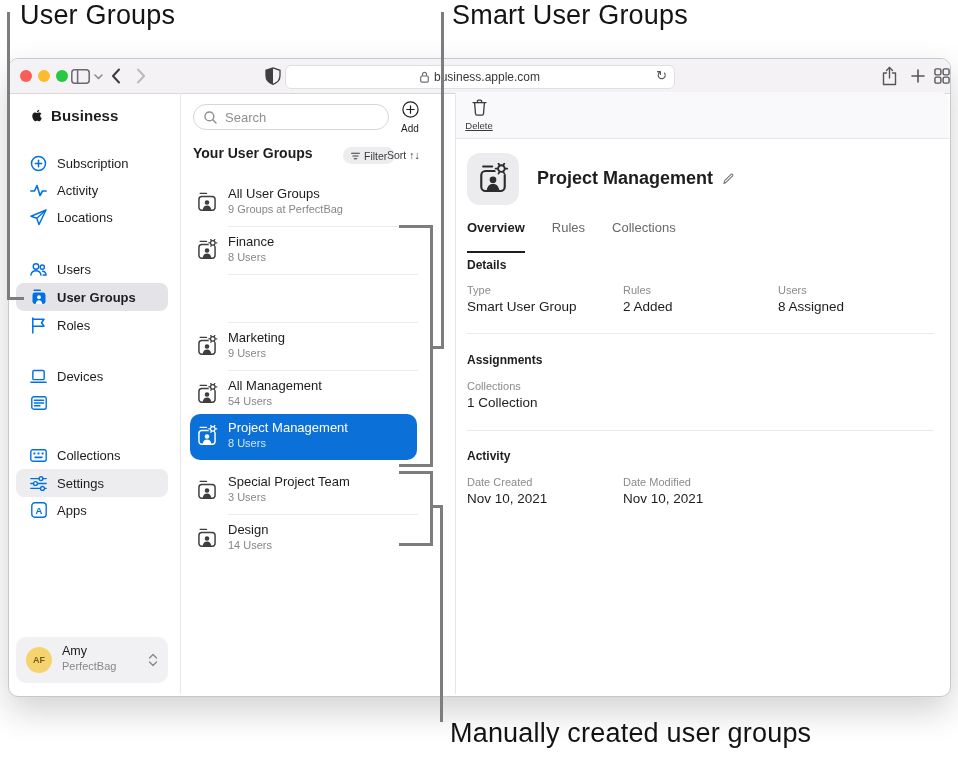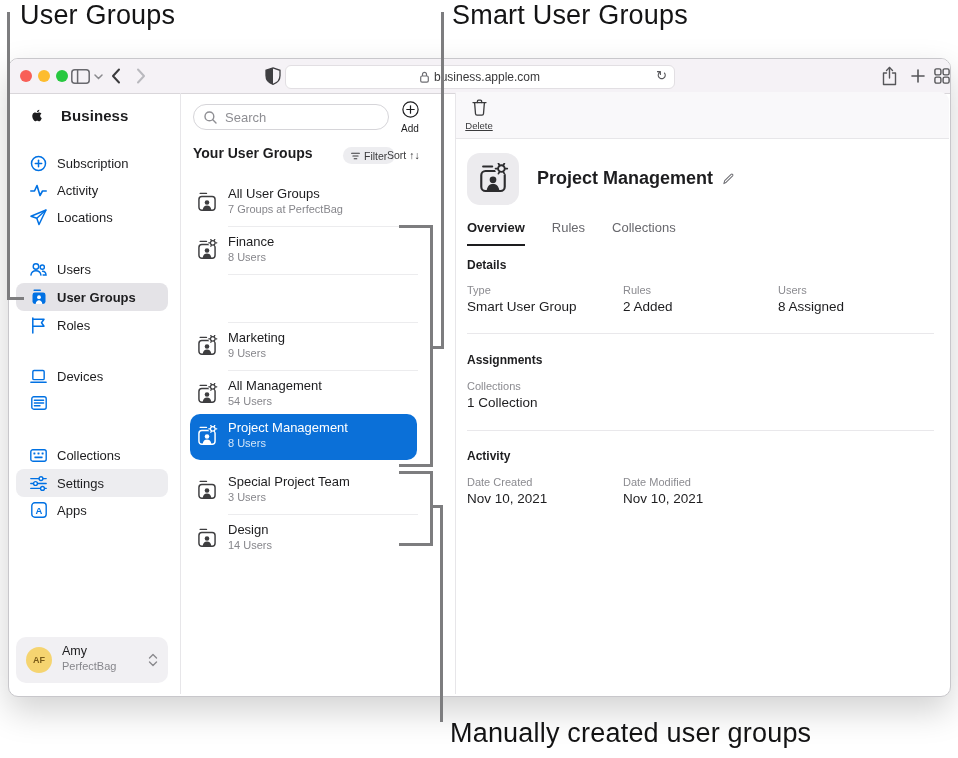--- a/index.html
+++ b/index.html
@@ -14,21 +14,21 @@
           border:1px solid #c8c7cb;border-radius:10px;box-shadow:0 14px 34px rgba(0,0,0,.18);z-index:5;}
   #toolbar{position:absolute;left:0;top:0;width:100%;height:34px;background:var(--toolbar_bg,#f5f2f6);
            border-bottom:1px solid #d9d6da;border-radius:9px 9px 0 0;}
   .tl{position:absolute;top:11px;width:12px;height:12px;border-radius:50%;}
   .urlfield{position:absolute;left:276px;top:6px;width:388px;height:22px;background:#fff;
             border:1px solid #e2dfe3;border-radius:6px;display:flex;align-items:center;justify-content:center;gap:5px;
             font-size:12px;color:#3a3a3c;}
   .reload{position:absolute;right:7px;top:2px;font-size:13px;color:#58585c;}
   
   .vdiv{position:absolute;width:1px;background:var(--divider,#e7e6e9);z-index:6;}
-  .brand{position:absolute;left:30px;top:107px;display:flex;align-items:center;gap:17px;z-index:7;}
+  .brand{position:absolute;left:30px;top:107px;display:flex;align-items:center;gap:7px;z-index:7;}
   .brand b{font-size:15px;font-weight:700;letter-spacing:.1px;}
   .navitem{position:absolute;left:16px;width:152px;height:28px;display:flex;align-items:center;gap:10px;
            padding-left:14px;box-sizing:border-box;border-radius:8px;font-size:13px;color:#1d1d1f;z-index:7;}
   .navitem .nicon{width:17px;height:17px;display:flex;align-items:center;justify-content:center;color:var(--icon_blue,#0071e3);}
   .navitem.sel{background:var(--selected_pill,#e4e3e7);font-weight:700;}
   .navitem.hov{background:var(--hover_pill,#ededf0);}
   .usercard{position:absolute;left:16px;top:637px;width:152px;height:46px;background:#f1f0f3;border-radius:10px;z-index:7;}
   .avatar{position:absolute;left:10px;top:10px;width:26px;height:26px;border-radius:50%;background:var(--avatar_bg,#f5d470);
           display:flex;align-items:center;justify-content:center;font-size:9px;font-weight:700;color:#7a5c18;}
   
@@ -53,21 +53,21 @@
   .gdivider{position:absolute;left:228px;width:190px;height:1px;background:#ececee;z-index:6;}
   
   .strip{position:absolute;left:456px;top:92px;width:493px;height:46px;background:var(--strip_bg,#f9f8fa);
          border-bottom:1px solid #e7e6e9;z-index:6;border-radius:0 9px 0 0;}
   .delbtn{position:absolute;left:462px;top:99px;width:34px;text-align:center;z-index:8;color:#3a3a3c;text-decoration:underline;}
   .delbtn .dlbl{font-size:9.5px;margin-top:0px;color:#3a3a3c;}
   .grouptile{position:absolute;left:467px;top:153px;width:52px;height:52px;border-radius:13px;background:#ecebee;
              display:flex;align-items:center;justify-content:center;z-index:7;color:#2c2c2e;--halo:#ecebee;}
   .paneltitle{position:absolute;left:537px;top:168px;font-size:18px;font-weight:700;z-index:7;display:flex;align-items:center;gap:9px;}
   .tabs{position:absolute;left:467px;top:220px;display:flex;gap:27px;font-size:13px;color:#68686d;z-index:7;}
-  .tab{padding-bottom:9px;}
+  .tab{padding-bottom:16px;}
   .tab.active{color:#1d1d1f;font-weight:700;border-bottom:2px solid #1d1d1f;}
   .sechead{position:absolute;font-size:12px;font-weight:700;z-index:7;}
   .fcol{position:absolute;z-index:7;}
   .flabel{font-size:11px;color:#8b8b90;margin-bottom:3px;}
   .fvalue{font-size:13.5px;color:#1d1d1f;}
   .hdiv{position:absolute;left:467px;width:467px;height:1px;background:#e9e8eb;z-index:6;}
   svg{display:block;}
 </style>
 </head>
 <body>
@@ -385,21 +385,21 @@
   </span>
   <span>Filter</span>
 </span>
 <span class="sortbtn">Sort ↑↓</span>
 
 <div class="gitem" style="top:180px">
   <svg class="gicon" viewBox="0 0 24 24">
         <use href="#i-badge"></use>
       </svg>
   <div class="gname">All User Groups</div>
-  <div class="gdetail">7 Groups at PerfectBag</div>
+  <div class="gdetail">9 Groups at PerfectBag</div>
 </div>
 <div class="gdivider" style="top:226px"></div>
 
 <div class="gitem" style="top:228px">
   <svg class="gicon" viewBox="0 0 24 24">
         <use href="#i-badge"></use>
         <use href="#i-gear" transform="translate(18.3,4.2)"></use>
       </svg>
   <div class="gname">Finance</div>
   <div class="gdetail">8 Users</div>

